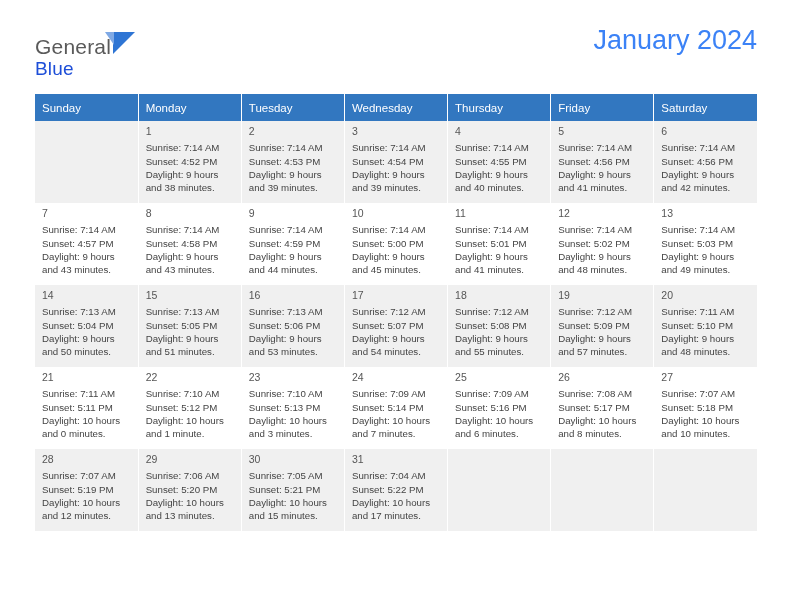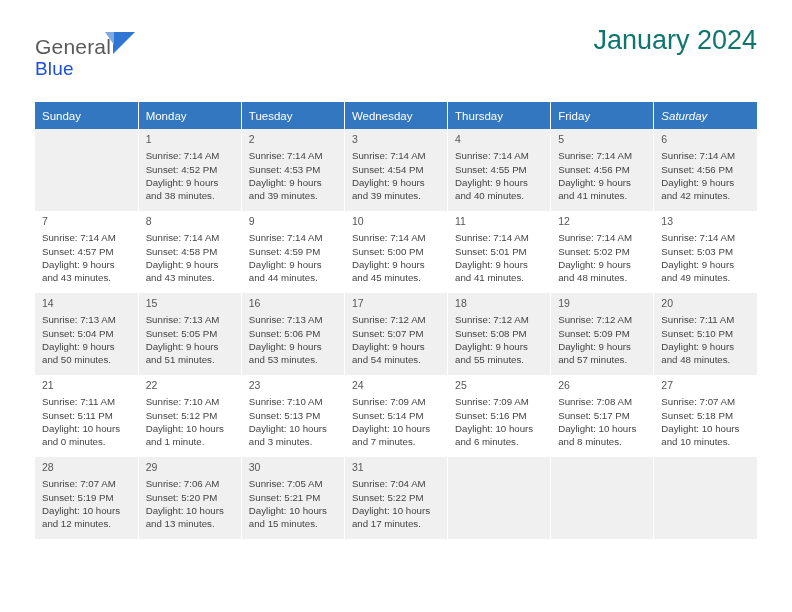--- a/index.html
+++ b/index.html
@@ -61,49 +61,48 @@
     width: 0;
     height: 0;
     border-right: 9px solid #7fa9e5;
     border-bottom: 13px solid transparent;
   }
   .title-block {
     text-align: right;
   }
   .cal-title {
     font-size: 27px;
-    color: #0f766e;
+    color: #3b82f6;
     line-height: 1.05;
     font-weight: normal;
     margin: 0;
     text-align: right;
   }
   .cal-sub {
     font-size: 14px;
     color: #555555;
     margin-top: 11px;
   }
   
   table.cal {
     width: 722px;
     border-collapse: collapse;
     table-layout: fixed;
-    margin-top: 8px;
   }
   table.cal th {
     background: #3277c0;
     color: #ffffff;
     font-weight: normal;
     font-size: 11.5px;
     text-align: left;
     padding: 6px 0 6px 7px;
     border-right: 1px solid #ffffff;
     height: 15px;
   }
-  table.cal th:last-child { border-right: none; font-style: italic; }
+  table.cal th:last-child { border-right: none; }
   table.cal td {
     vertical-align: top;
     height: 74px;
     padding: 4px 6px 4px 7px;
     border-right: 1px solid #ffffff;
     font-size: 9.7px;
     line-height: 13.3px;
     color: #444444;
   }
   table.cal td:last-child { border-right: none; }

